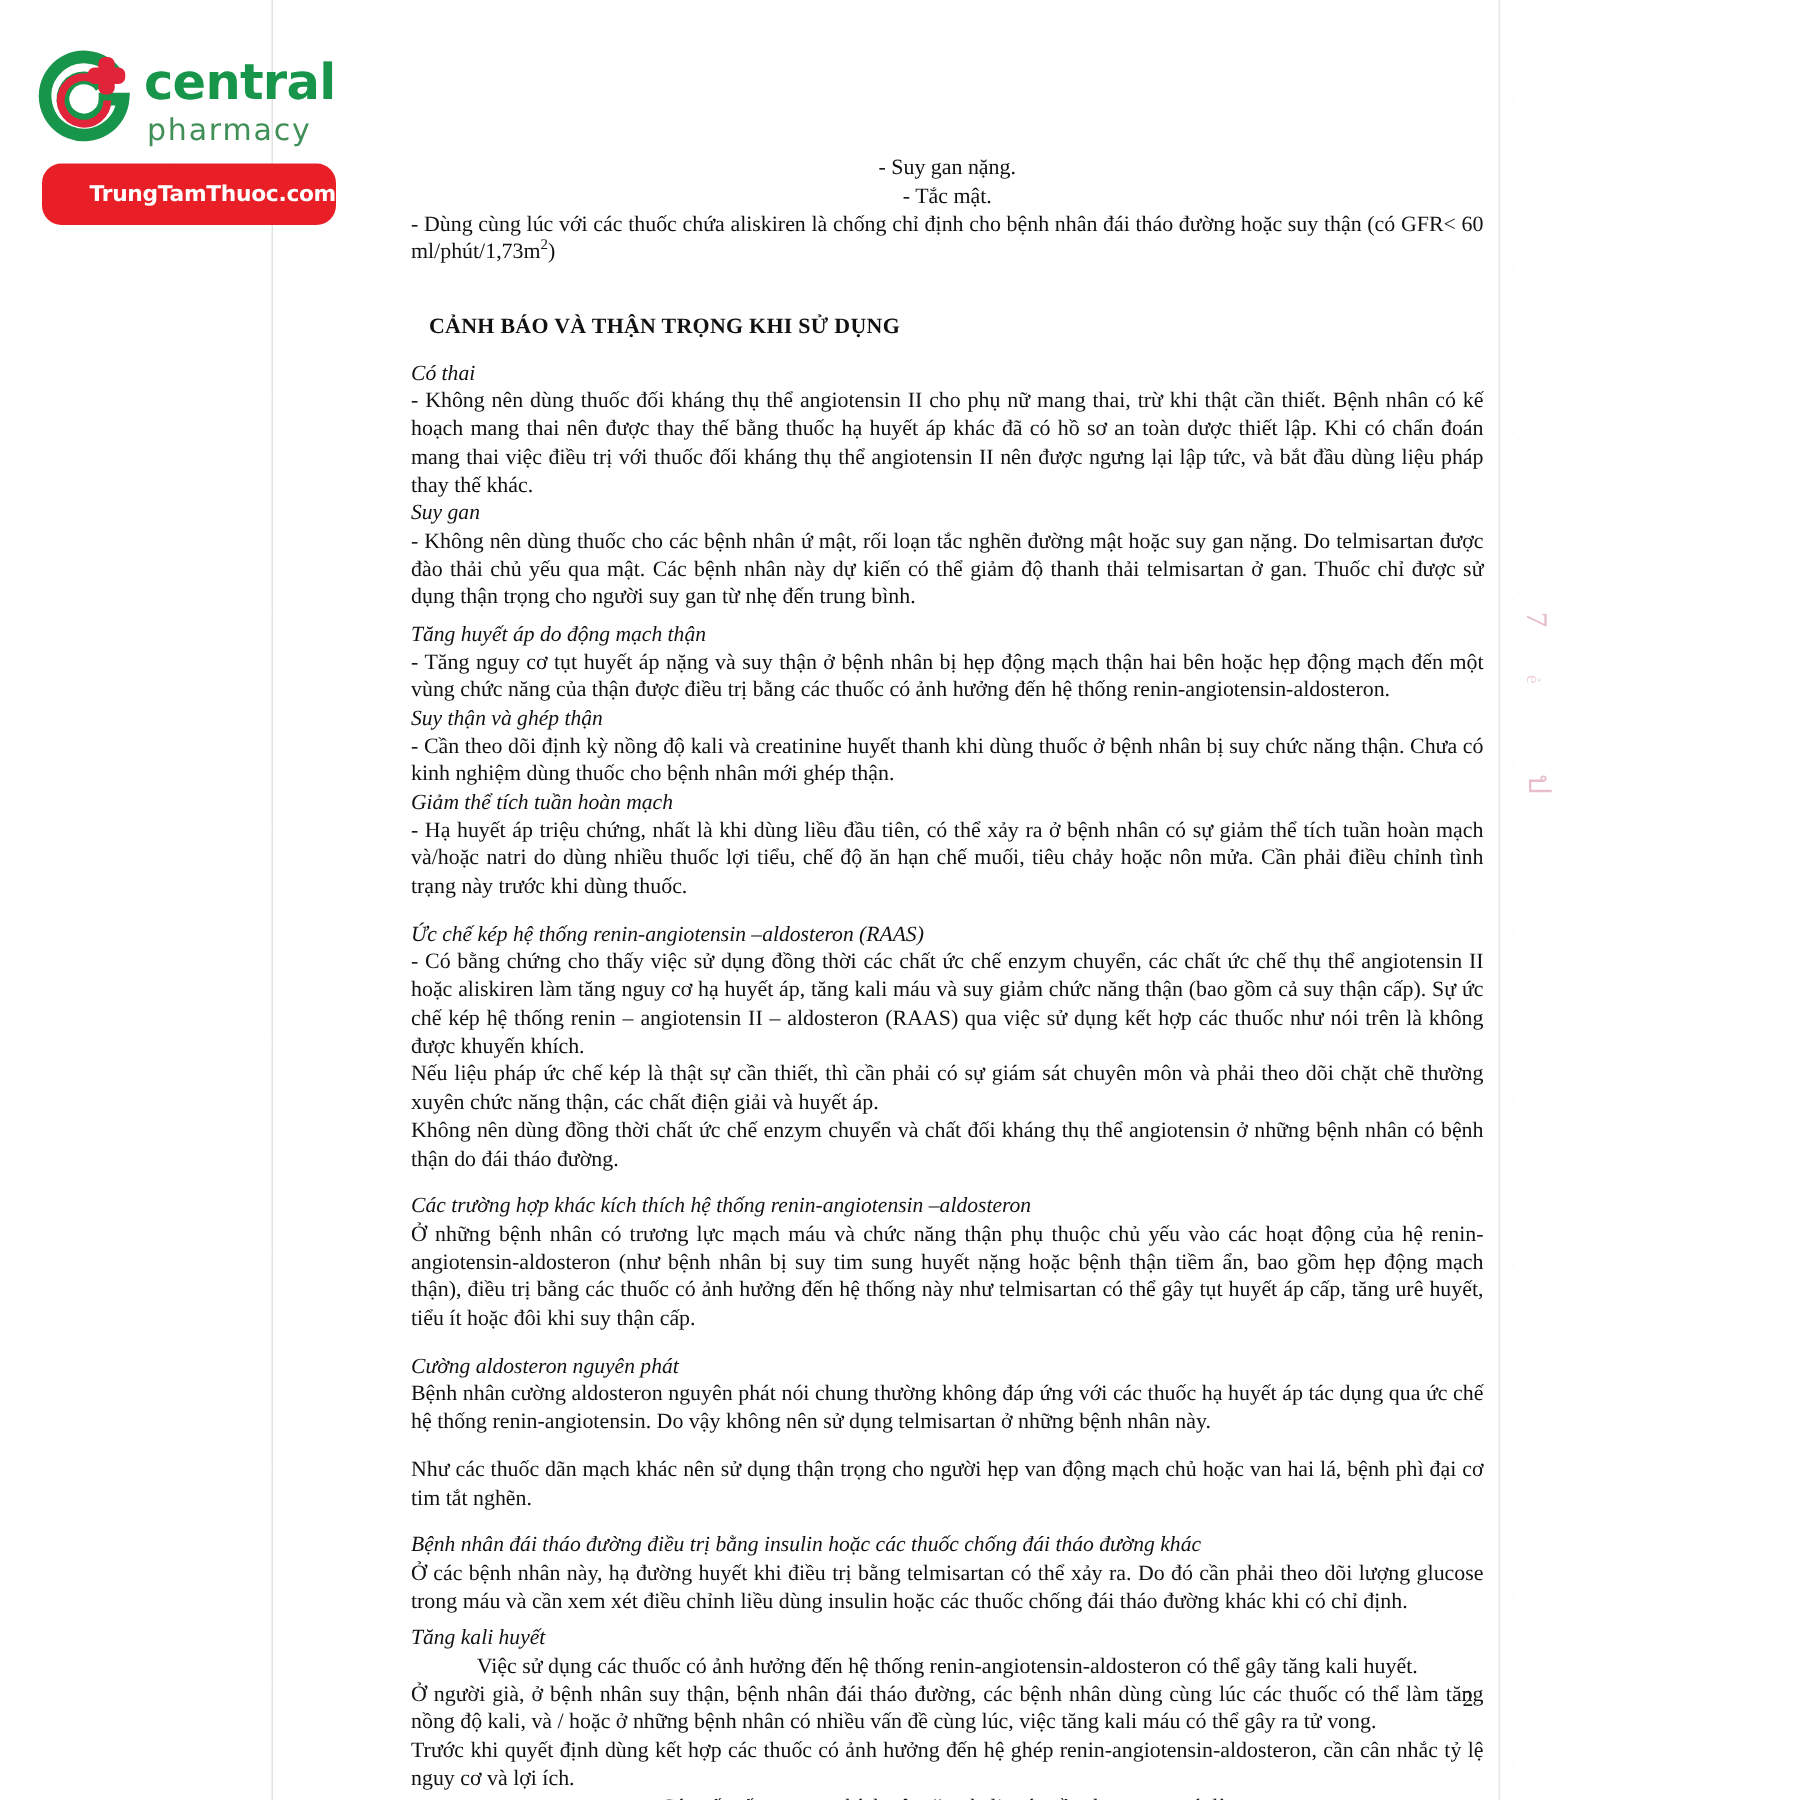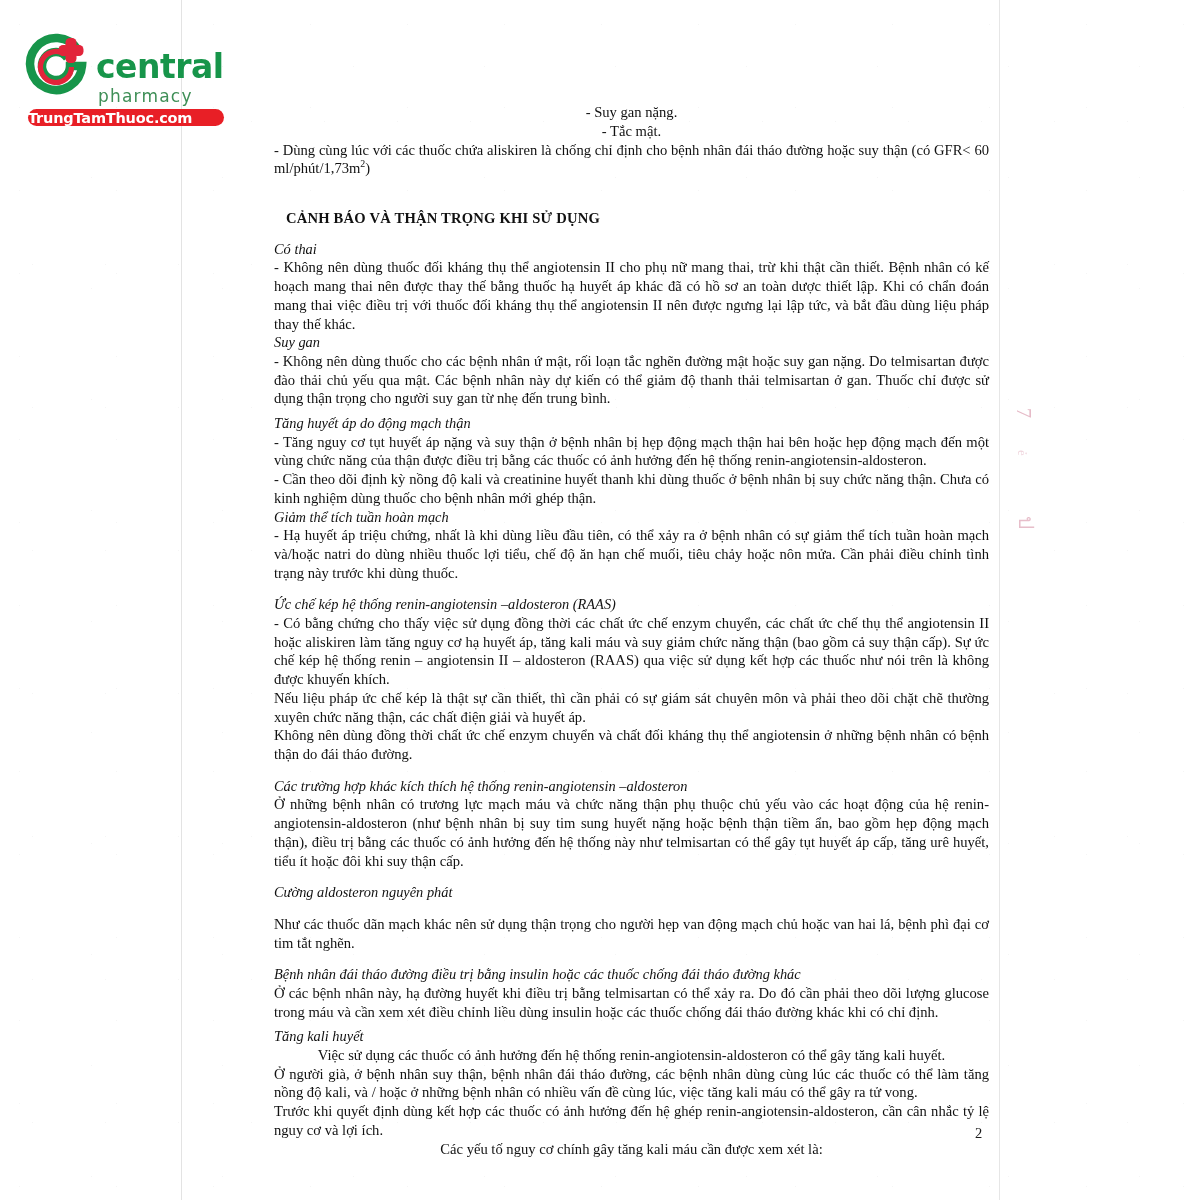--- a/index.html
+++ b/index.html
@@ -49,50 +49,49 @@
     left: 6px;
     top: 4px;
     width: 72px;
     height: 72px;
   }
   #brand-text {
     position: absolute;
     left: 82px;
     top: 12px;
     width: 140px;
-    margin-top: 12px;
   }
   #brand-main {
     font-family: "DejaVu Sans", sans-serif;
     font-size: 33px;
     font-weight: 700;
     color: #17954a;
     letter-spacing: -0.5px;
     line-height: 1;
   }
   #brand-sub {
     font-family: "DejaVu Sans", sans-serif;
-    font-size: 17px;
+    font-size: 20px;
     font-weight: 400;
     color: #3f8f57;
     letter-spacing: 1.2px;
     margin-top: 3px;
     margin-left: 2px;
   }
   #site-banner {
     position: absolute;
     left: 14px;
     top: 83px;
     width: 196px;
-    height: 17px;
+    height: 41px;
     background: #e81f26;
     border-radius: 13px;
     display: flex;
     align-items: center;
-    justify-content: flex-start;
+    justify-content: flex-end;
   }
   #site-banner-label {
     font-family: "DejaVu Sans", sans-serif;
     font-size: 14.5px;
     font-weight: 700;
     color: #ffffff;
     letter-spacing: -0.2px;
   }
 
   
@@ -227,40 +226,42 @@
   <p class="para">- Không nên dùng thuốc đối kháng thụ thể angiotensin II cho phụ nữ mang thai, trừ khi thật cần thiết. Bệnh nhân có kế hoạch mang thai nên được thay thế bằng thuốc hạ huyết áp khác đã có hồ sơ an toàn dược thiết lập. Khi có chẩn đoán mang thai việc điều trị với thuốc đối kháng thụ thể angiotensin II nên được ngưng lại lập tức, và bắt đầu dùng liệu pháp thay thế khác.</p>
 
   <h3 class="sub-title">Suy gan</h3>
   <p class="para">- Không nên dùng thuốc cho các bệnh nhân ứ mật, rối loạn tắc nghẽn đường mật hoặc suy gan nặng. Do telmisartan được đào thải chủ yếu qua mật. Các bệnh nhân này dự kiến có thể giảm độ thanh thải telmisartan ở gan. Thuốc chỉ được sử dụng thận trọng cho người suy gan từ nhẹ đến trung bình.</p>
 
   <div class="gap-sm"></div>
 
   <h3 class="sub-title">Tăng huyết áp do động mạch thận</h3>
   <p class="para">- Tăng nguy cơ tụt huyết áp nặng và suy thận ở bệnh nhân bị hẹp động mạch thận hai bên hoặc hẹp động mạch đến một vùng chức năng của thận được điều trị bằng các thuốc có ảnh hưởng đến hệ thống renin-angiotensin-aldosteron.</p>
 
+  <h3 class="sub-title">Suy thận và ghép thận</h3>
   <p class="para">- Cần theo dõi định kỳ nồng độ kali và creatinine huyết thanh khi dùng thuốc ở bệnh nhân bị suy chức năng thận. Chưa có kinh nghiệm dùng thuốc cho bệnh nhân mới ghép thận.</p>
 
   <h3 class="sub-title">Giảm thể tích tuần hoàn mạch</h3>
   <p class="para">- Hạ huyết áp triệu chứng, nhất là khi dùng liều đầu tiên, có thể xảy ra ở bệnh nhân có sự giảm thể tích tuần hoàn mạch và/hoặc natri do dùng nhiều thuốc lợi tiểu, chế độ ăn hạn chế muối, tiêu chảy hoặc nôn mửa. Cần phải điều chỉnh tình trạng này trước khi dùng thuốc.</p>
 
   <div class="gap-md"></div>
 
   <h3 class="sub-title">Ức chế kép hệ thống renin-angiotensin –aldosteron (RAAS)</h3>
   <p class="para">- Có bằng chứng cho thấy việc sử dụng đồng thời các chất ức chế enzym chuyển, các chất ức chế thụ thể angiotensin II hoặc aliskiren làm tăng nguy cơ hạ huyết áp, tăng kali máu và suy giảm chức năng thận (bao gồm cả suy thận cấp). Sự ức chế kép hệ thống renin – angiotensin II – aldosteron (RAAS) qua việc sử dụng kết hợp các thuốc như nói trên là không được khuyến khích.</p>
   <p class="para">Nếu liệu pháp ức chế kép là thật sự cần thiết, thì cần phải có sự giám sát chuyên môn và phải theo dõi chặt chẽ thường xuyên chức năng thận, các chất điện giải và huyết áp.</p>
   <p class="para">Không nên dùng đồng thời chất ức chế enzym chuyển và chất đối kháng thụ thể angiotensin ở những bệnh nhân có bệnh thận do đái tháo đường.</p>
 
   <div class="gap-md"></div>
 
   <h3 class="sub-title">Các trường hợp khác kích thích hệ thống renin-angiotensin –aldosteron</h3>
   <p class="para">Ở những bệnh nhân có trương lực mạch máu và chức năng thận phụ thuộc chủ yếu vào các hoạt động của hệ renin-angiotensin-aldosteron (như bệnh nhân bị suy tim sung huyết nặng hoặc bệnh thận tiềm ẩn, bao gồm hẹp động mạch thận), điều trị bằng các thuốc có ảnh hưởng đến hệ thống này như telmisartan có thể gây tụt huyết áp cấp, tăng urê huyết, tiểu ít hoặc đôi khi suy thận cấp.</p>
 
   <div class="gap-md"></div>
 
   <h3 class="sub-title">Cường aldosteron nguyên phát</h3>
+  <p class="para">Bệnh nhân cường aldosteron nguyên phát nói chung thường không đáp ứng với các thuốc hạ huyết áp tác dụng qua ức chế hệ thống renin-angiotensin. Do vậy không nên sử dụng telmisartan ở những bệnh nhân này.</p>
 
   <div class="gap-md"></div>
 
   <p class="para">Như các thuốc dãn mạch khác nên sử dụng thận trọng cho người hẹp van động mạch chủ hoặc van hai lá, bệnh phì đại cơ tim tắt nghẽn.</p>
 
   <div class="gap-md"></div>
 
   <h3 class="sub-title">Bệnh nhân đái tháo đường điều trị bằng insulin hoặc các thuốc chống đái tháo đường khác</h3>
   <p class="para"> Ở các bệnh nhân này, hạ đường huyết khi điều trị bằng telmisartan có thể xảy ra. Do đó cần phải theo dõi lượng glucose trong máu và cần xem xét điều chỉnh liều dùng insulin hoặc các thuốc chống đái tháo đường khác khi có chỉ định.</p>
 

